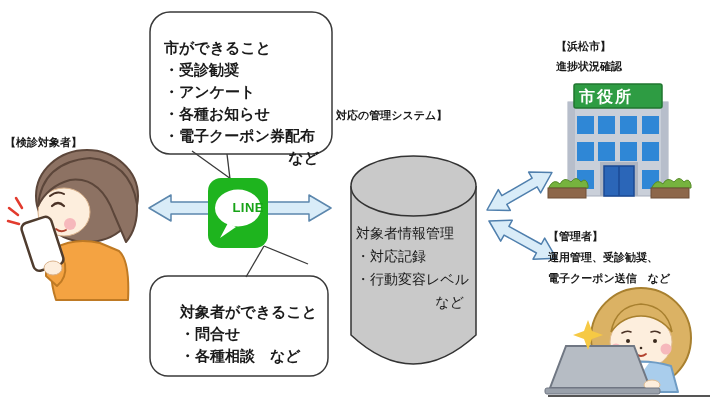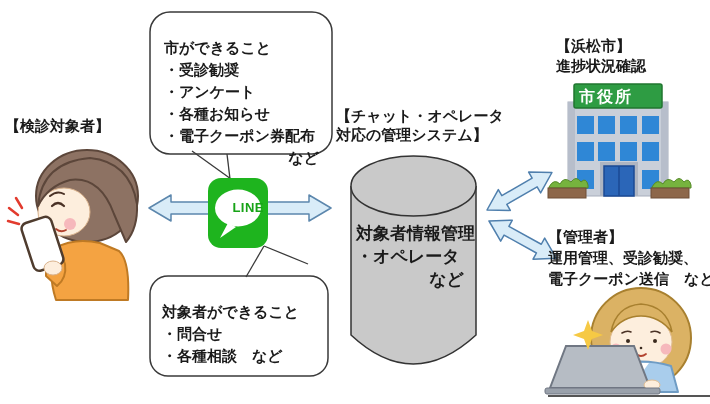--- a/index.html
+++ b/index.html
@@ -3,24 +3,24 @@
 <meta charset="utf-8">
 <style>
   html,body { margin:0; padding:0; background:#ffffff; }
   .canvas {
     position:relative; width:710px; height:404px; background:#fff;
     font-family:"Liberation Sans","DejaVu Sans",sans-serif;
     overflow:hidden; color:#1a1a1a;
   }
   .svg-layer { position:absolute; left:0; top:0; }
   .txt { position:absolute; font-weight:bold; white-space:nowrap; }
-  .label-lg { font-size:15px; line-height:20px; }
+  .label-lg { font-size:11px; line-height:20px; }
   .bubble-text { font-size:15px; line-height:22px; font-weight:bold;margin-top:16px; }
   .bubble-text .etc { text-align:right; }
-  .cyl-text { font-size:17px; line-height:23px; font-weight:bold; width:122px; }
+  .cyl-text { font-size:14px; line-height:23px; font-weight:normal; width:122px; }
   .cyl-text .etc { text-align:right; padding-right:14px; }
   .line-label {
     position:absolute; left:212px; top:200px; width:52px; text-align:right;
     font-size:13px; font-weight:bold; color:#17a317; letter-spacing:0.5px;
   }
   .sign-label {
     position:absolute; left:574px; top:87px; width:64px; text-align:center;
     font-size:16px; font-weight:bold; color:#ffffff; letter-spacing:2px;
   }
 </style>
@@ -126,47 +126,47 @@
       <path d="M612,366 Q641,357 671,366 L678,392 L605,392 Z" fill="#a9cdec" stroke="#6f9cc4" stroke-width="2" stroke-linejoin="round"></path>
       <path d="M633,363 L641,374 L649,363 Z" fill="#ffffff"></path>
       <polygon points="566,346 634,346 650,388 550,388" fill="#b6bcc4" stroke="#707783" stroke-width="2"></polygon>
       <ellipse cx="652" cy="385" rx="8" ry="5" fill="#fdeedd" stroke="#e0bc92" stroke-width="1"></ellipse>
       <rect x="545" y="388" width="115" height="6" rx="2" fill="#9aa1ab" stroke="#707783" stroke-width="1"></rect>
       <path d="M588,320 L592,331 L603,335 L592,339 L588,350 L584,339 L573,335 L584,331 Z" fill="#f6c944"></path>
       <line x1="548" y1="396" x2="710" y2="396" stroke="#555555" stroke-width="2"></line>
     </g>
   </svg>
 
-  <div class="txt label-lg" style="left:5px; top:116px;">【検診対象者】</div>
+  <div class="txt label-lg" style="left:5px; top:132px;">【検診対象者】</div>
 
   <div class="txt bubble-text" style="left:164px; top:21px;">
     <div>市ができること</div>
     <div>・受診勧奨</div>
     <div>・アンケート</div>
     <div>・各種お知らせ</div>
     <div>・電子クーポン券配布</div>
     <div class="etc" style="width:155px; padding-right:6px;">など</div>
   </div>
 
-  <div class="txt bubble-text" style="left:162px; top:285px;">
+  <div class="txt bubble-text" style="left:180px; top:285px;">
     <div>対象者ができること</div>
     <div>・問合せ</div>
     <div>・各種相談　など</div>
   </div>
 
   <div class="line-label">LINE</div>
 
   <div class="txt label-lg" style="left:336px; top:106px; line-height:19px;">
-    <div>【チャット・オペレータ</div>
     <div>対応の管理システム】</div>
   </div>
 
   <div class="txt cyl-text" style="left:356px; top:222px;">
     <div>対象者情報管理</div>
-    <div>・オペレータ</div>
+    <div>・対応記録</div>
+    <div>・行動変容レベル</div>
     <div class="etc">など</div>
   </div>
 
   <div class="txt label-lg" style="left:556px; top:36px;">
     <div>【浜松市】</div>
     <div>進捗状況確認</div>
   </div>
 
   <div class="sign-label">市役所</div>
 

